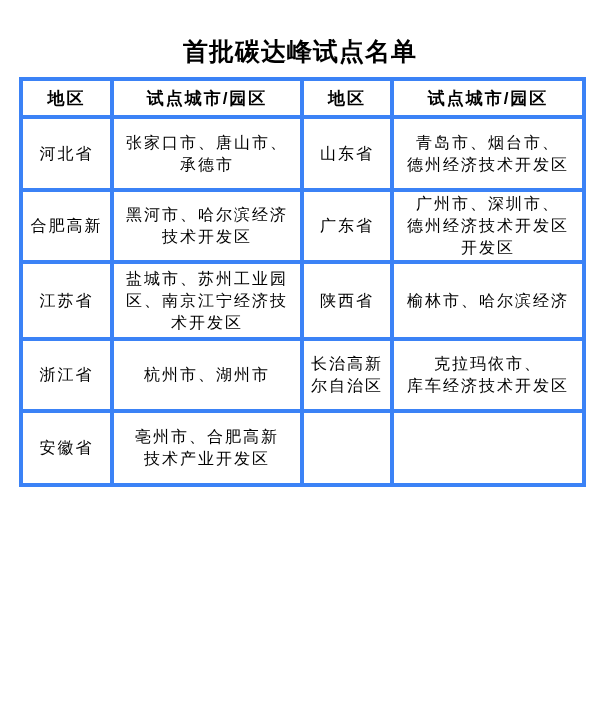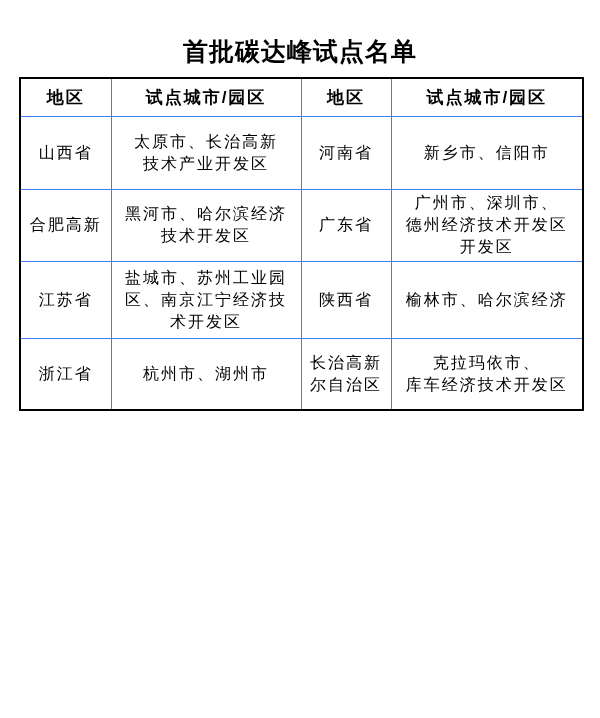--- a/index.html
+++ b/index.html
@@ -30,21 +30,21 @@
     left: 19px;
     border-collapse: collapse;
     table-layout: fixed;
     border: 2px solid #000000;
   }
   col.c1 { width: 91px; }
   col.c2 { width: 190px; }
   col.c3 { width: 90px; }
   col.c4 { width: 192px; }
   th, td {
-    border: 1px solid #3b82f6;
+    border: 4px solid #3b82f6;
     text-align: center;
     vertical-align: middle;
     padding: 0 1px;
     overflow: hidden;
   }
   th {
     font-family: "Liberation Sans", sans-serif;
     font-size: 17px;
     font-weight: bold;
     letter-spacing: 2px;
@@ -82,25 +82,26 @@
   <thead>
     <tr>
       <th>地区</th>
       <th>试点城市/园区</th>
       <th>地区</th>
       <th>试点城市/园区</th>
     </tr>
   </thead>
   <tbody>
     <tr>
-      <td>山西省</td>
-      <td>太原市、长治高新
-技术产业开发区</td>
-      <td>河南省</td>
-      <td>新乡市、信阳市</td>
+      <td>河北省</td>
+      <td>张家口市、唐山市、
+承德市</td>
+      <td>山东省</td>
+      <td>青岛市、烟台市、
+德州经济技术开发区</td>
     </tr>
     <tr>
       <td>合肥高新</td>
       <td>黑河市、哈尔滨经济
 技术开发区</td>
       <td>广东省</td>
       <td>广州市、深圳市、
 德州经济技术开发区
 开发区</td>
     </tr>
@@ -113,14 +114,21 @@
       <td>榆林市、哈尔滨经济</td>
     </tr>
     <tr>
       <td>浙江省</td>
       <td>杭州市、湖州市</td>
       <td>长治高新
 尔自治区</td>
       <td>克拉玛依市、
 库车经济技术开发区</td>
     </tr>
+    <tr>
+      <td>安徽省</td>
+      <td>亳州市、合肥高新
+技术产业开发区</td>
+      <td></td>
+      <td></td>
+    </tr>
   </tbody>
 </table>
 
 </body></html>

